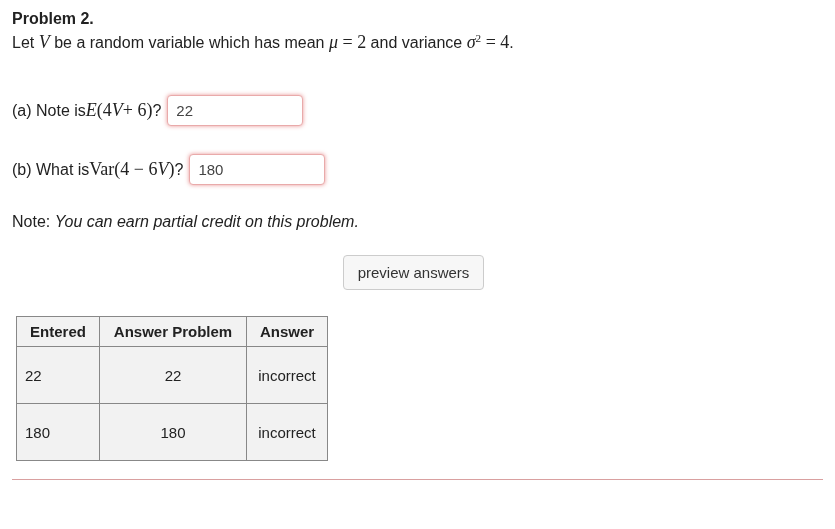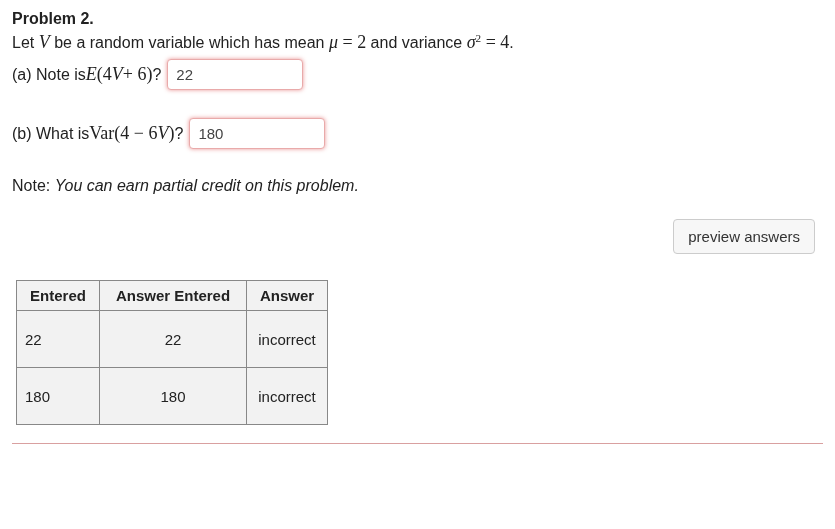--- a/index.html
+++ b/index.html
@@ -10,21 +10,21 @@
     padding: 10px 12px;
     width: 835px;
     box-sizing: border-box;
   }
   .problem-title {
     font-weight: bold;
     font-size: 16px;
     margin-bottom: 2px;
   }
   .stem {
-    margin-bottom: 4px;
+    margin-bottom: 40px;
     line-height: 1.4;
   }
   .part {
     margin-bottom: 28px;
     display: flex;
     align-items: center;
     flex-wrap: wrap;
   }
   .mathvar {
     font-style: italic;
@@ -51,21 +51,21 @@
     color: #444;
   }
   .note {
     margin-top: 4px;
     margin-bottom: 24px;
   }
   .note b { font-weight: normal; }
   .note .ital { font-style: italic; }
   .preview-row {
     display: flex;
-    justify-content: flex-end;
+    justify-content: center;
     margin-bottom: 26px;
     padding-right: 8px;
   }
   button.preview {
     background: #f7f7f7;
     border: 1px solid #ccc;
     border-radius: 4px;
     padding: 8px 14px;
     font-size: 15px;
     color: #333;
@@ -129,21 +129,21 @@
 </div>
 
 <div class="preview-row">
   <button class="preview">preview answers</button>
 </div>
 
 <table class="results">
   <tbody>
       <tr>
     <th>Entered</th>
-    <th>Answer Entered</th>
+    <th>Answer Problem</th>
     <th>Answer</th>
   </tr>
   <tr>
     <td class="entered">22</td>
     <td class="preview">22</td>
     <td class="result">incorrect</td>
   </tr>
   <tr>
     <td class="entered">180</td>
     <td class="preview">180</td>

